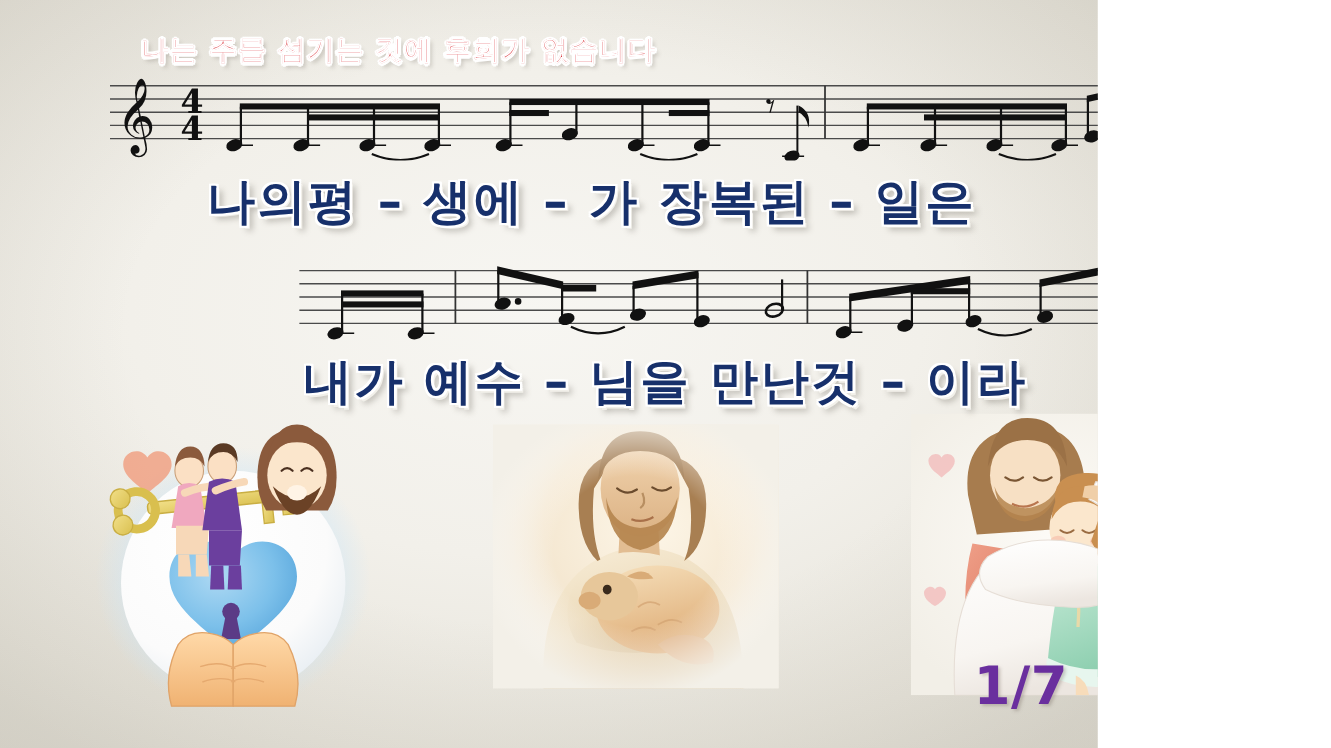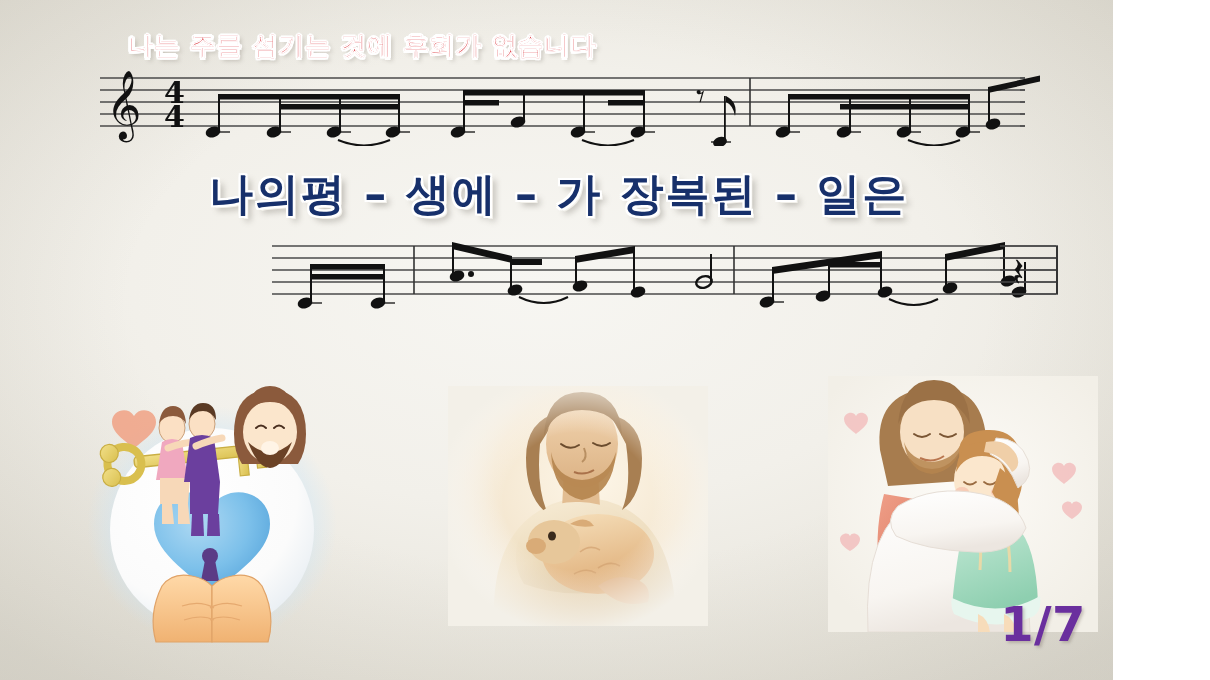--- a/index.html
+++ b/index.html
@@ -4,25 +4,24 @@
 <title>Hymn Slide</title>
 <style>
   html, body {
     margin: 0; padding: 0;
     width: 1210px; height: 680px;
     overflow: hidden;
     font-family: "DejaVu Sans", "Liberation Sans", sans-serif;
   }
   #slide {
     position: relative;
-    width: 1092px; height: 680px;
+    width: 998px; height: 680px;
     background:
       radial-gradient(ellipse 95% 85% at 48% 42%, #f7f6f2 0%, #f2f0ea 38%, #e7e4db 70%, #d9d6cc 100%);
     overflow: hidden;
-    padding-left: 21px;
   }
   #slide::after {
     content: "";
     position: absolute; inset: 0;
     pointer-events: none;
     background: radial-gradient(ellipse 70% 70% at 50% 45%, rgba(255,255,255,0) 55%, rgba(150,145,130,0.18) 100%);
   }
 
   
   .title {
@@ -48,21 +47,21 @@
     font-weight: bold;
     letter-spacing: 2px;
     color: #17306b;
     white-space: nowrap;
     z-index: 6;
     text-shadow:
       2px 0 0 #fff, -2px 0 0 #fff, 0 2px 0 #fff, 0 -2px 0 #fff,
       2px 2px 0 #fff, -2px 2px 0 #fff, 2px -2px 0 #fff, -2px -2px 0 #fff,
       3px 3px 0 #f2f0ea, 5px 5px 6px rgba(80,75,65,0.40);
   }
-  .lyric-1 { left: 209px; top: 154px; margin-top: 11px; }
+  .lyric-1 { left: 188px; top: 154px; }
   .lyric-2 { left: 276px; top: 318px; }
 
   
   .staff-wrap { position: absolute; z-index: 5; }
   .staff-svg { display: block; }
 
   
   .art { position: absolute; z-index: 4; }
   .art svg { display: block; }
 
@@ -278,20 +277,21 @@
         <line x1="0" y1="24" x2="58" y2="24"></line>
         <line x1="0" y1="36" x2="58" y2="36"></line>
         <line x1="0" y1="48" x2="58" y2="48"></line>
         <line x1="0" y1="60" x2="58" y2="60"></line>
       </g>
       <text x="12" y="52" font-family="DejaVu Sans, serif" font-size="40" fill="#111">𝄽</text>
       <line x1="57" y1="12" x2="57" y2="60" stroke="#333" stroke-width="2"></line>
     </svg>
   </div>
 
+  <div class="lyric lyric-2">내가  예수 – 님을  만난것 – 이라</div>
 
   <div class="art" style="left:62px; top:378px;">
     <svg width="290" height="270" viewBox="0 0 290 270">
       <defs>
         <radialGradient id="glowBlue" cx="50%" cy="50%" r="50%">
           <stop offset="55%" stop-color="#cfe7f8" stop-opacity="0.95"></stop>
           <stop offset="100%" stop-color="#cfe7f8" stop-opacity="0"></stop>
         </radialGradient>
         <radialGradient id="sphereG" cx="40%" cy="33%" r="72%">
           <stop offset="0%" stop-color="#ffffff"></stop>

